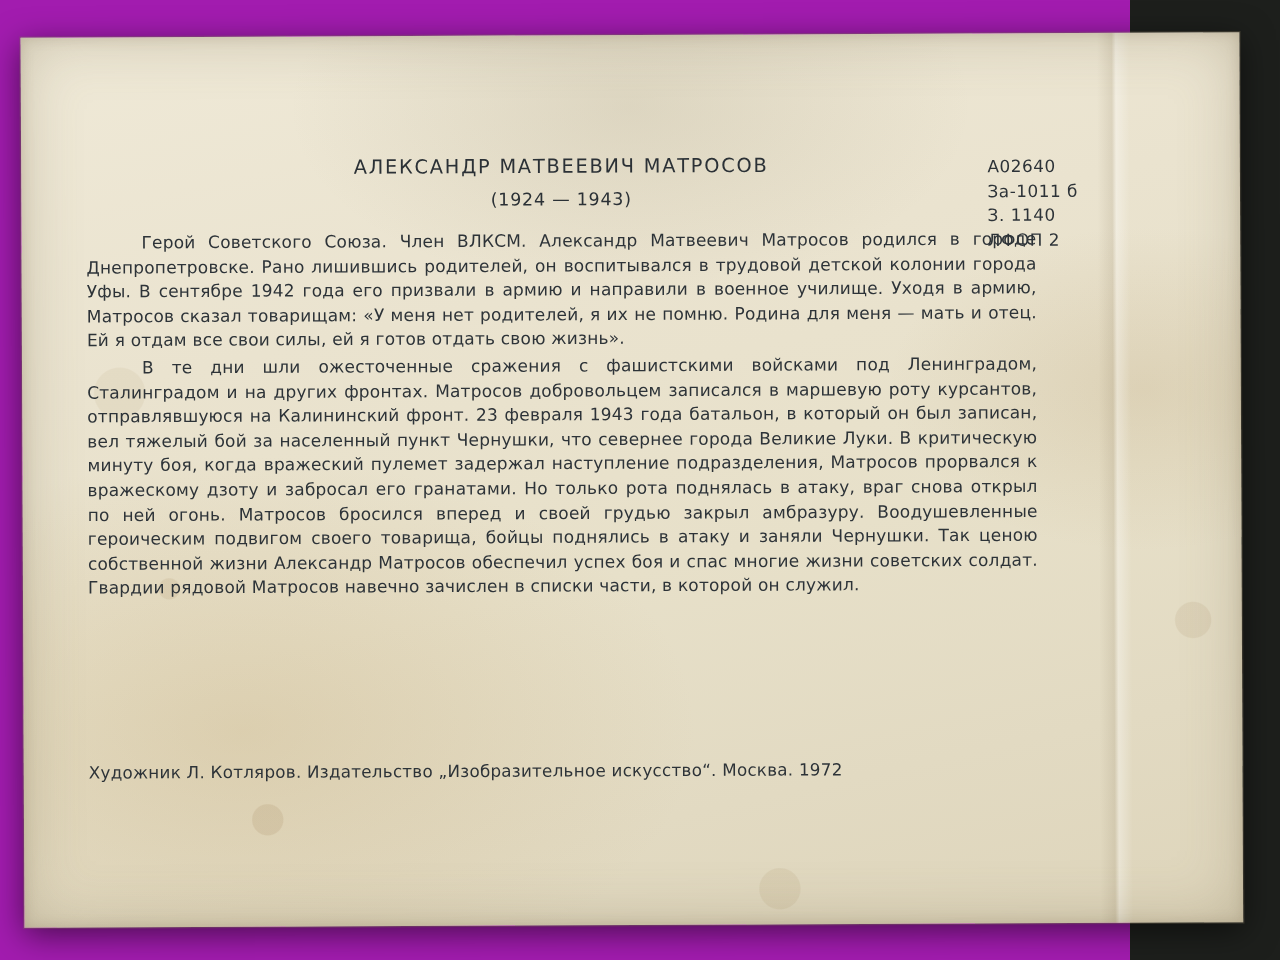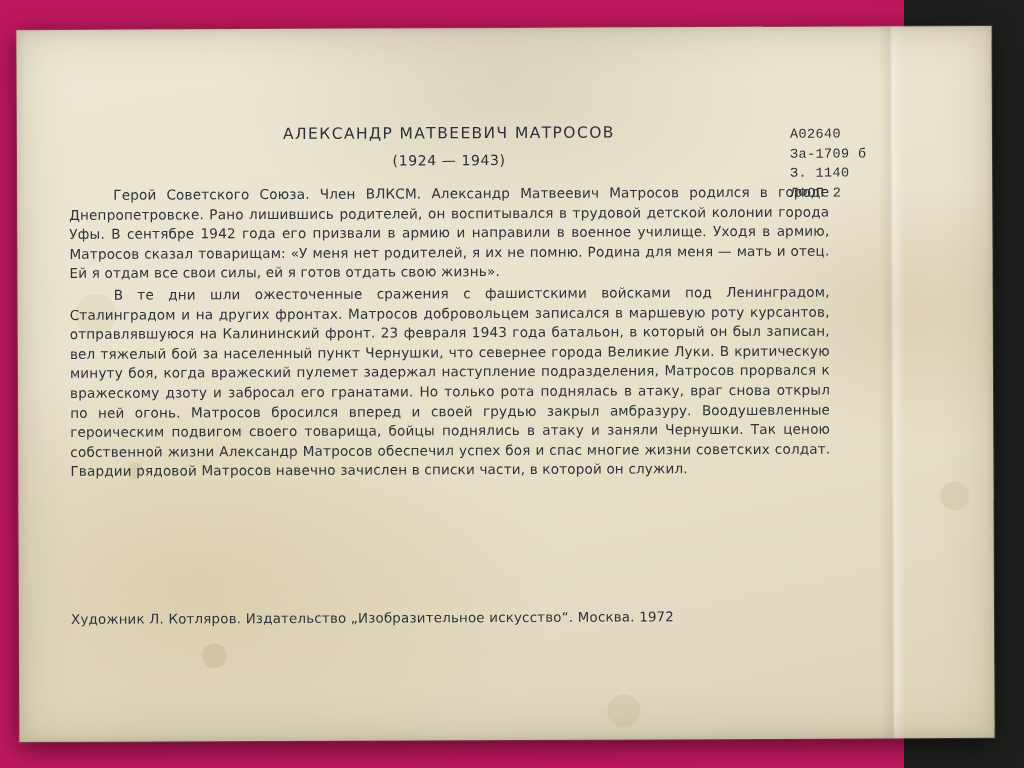--- a/index.html
+++ b/index.html
@@ -11,21 +11,21 @@
     width: 1024px;
     height: 768px;
     overflow: hidden;
     font-family: "DejaVu Sans", sans-serif;
   }
   .scan {
     position: absolute;
     left: 0; top: 0;
     width: 904px;
     height: 768px;
-    background: #be185d;
+    background: #a21caf;
   }
   
   .card {
     position: absolute;
     left: 18px;
     top: 28px;
     width: 975px;
     height: 712px;
     background:
       radial-gradient(ellipse 60% 50% at 18% 78%, rgba(196,170,120,0.30), rgba(196,170,120,0) 62%),
@@ -94,21 +94,20 @@
   }
   .codes {
     position: absolute;
     right: 52px;
     top: 98px;
     width: 150px;
     font-size: 13.5px;
     line-height: 19.5px;
     color: #2d3338;
     letter-spacing: 0.4px;
-    font-family: Liberation Mono, monospace;
   }
   .imprint {
     position: absolute;
     left: 52px;
     top: 582px;
     font-size: 13.4px;
     letter-spacing: 0.2px;
     color: #2d3338;
   }
 </style>
@@ -123,21 +122,21 @@
 
     <div class="content">
       <div class="title">АЛЕКСАНДР МАТВЕЕВИЧ  МАТРОСОВ</div>
       <div class="years">(1924 — 1943)</div>
       <p class="body">Герой Советского Союза. Член ВЛКСМ. Александр Матвеевич Матросов родился в городе Днепропетровске. Рано лишившись родителей, он воспитывался в трудовой детской колонии города Уфы. В сентябре 1942 года его призвали в армию и направили в военное училище. Уходя в армию, Матросов сказал товарищам: «У меня нет родителей, я их не помню. Родина для меня — мать и отец. Ей я отдам все свои силы, ей я готов отдать свою жизнь».</p>
       <p class="body">В те дни шли ожесточенные сражения с фашистскими войсками под Ленинградом, Сталинградом и на других фронтах. Матросов добровольцем записался в маршевую роту курсантов, отправлявшуюся на Калининский фронт. 23 февраля 1943 года батальон, в который он был записан, вел тяжелый бой за населенный пункт Чернушки, что севернее города Великие Луки. В критическую минуту боя, когда вражеский пулемет задержал наступление подразделения, Матросов прорвался к вражескому дзоту и забросал его гранатами. Но только рота поднялась в атаку, враг снова открыл по ней огонь. Матросов бросился вперед и своей грудью закрыл амбразуру. Воодушевленные героическим подвигом своего товарища, бойцы поднялись в атаку и заняли Чернушки. Так ценою собственной жизни Александр Матросов обеспечил успех боя и спас многие жизни советских солдат. Гвардии рядовой Матросов навечно зачислен в списки части, в которой он служил.</p>
     </div>
 
     <div class="codes">
       <div>А02640</div>
-      <div>За-1709 б</div>
+      <div>За-1011 б</div>
       <div>З. 1140</div>
       <div>ЛФОП 2</div>
     </div>
 
     <div class="imprint">Художник Л. Котляров. Издательство „Изобразительное искусство“. Москва. 1972</div>
 
     <div class="edge-shade"></div>
   </div>
 
 </div>

